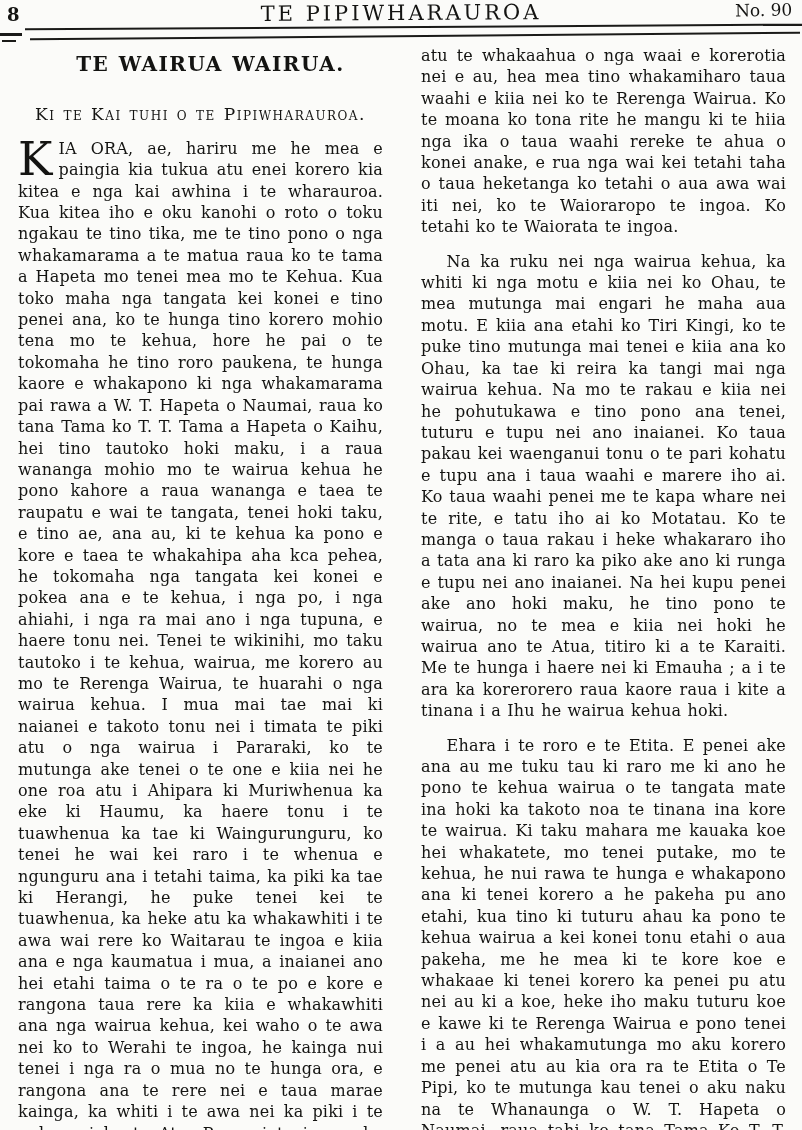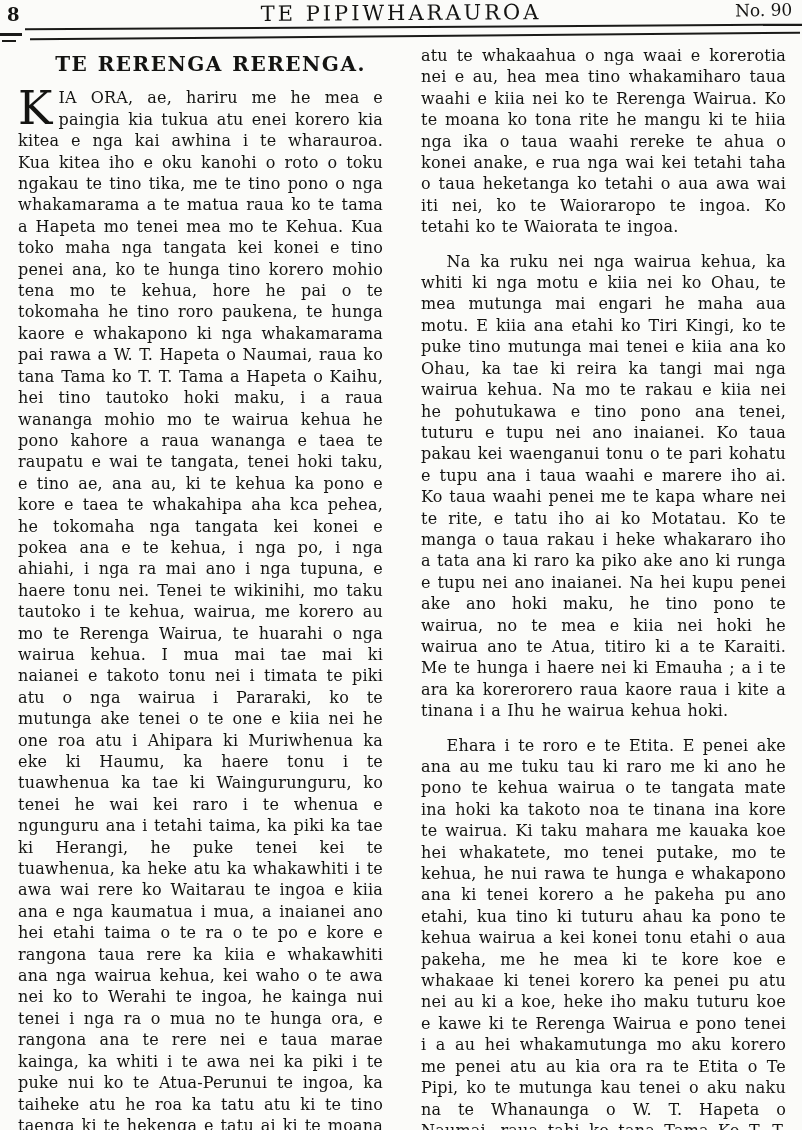--- a/index.html
+++ b/index.html
@@ -122,21 +122,22 @@
   <span class="issue-num">No. 90</span>
   <div class="rule-a"></div>
   <div class="rule-b"></div>
   <div class="rule-dash1"></div>
   <div class="rule-dash2"></div>
 </div>
 
 <div class="columns">
 
   <div class="col">
-    <h1 class="article-title">TE RERENGA RERENGA.</h1>
+    <h1 class="article-title">TE WAIRUA WAIRUA.</h1>
+    <div class="article-subtitle">Ki te Kai tuhi o te Pipiwharauroa.</div>
     <p class="body-start"><span class="dropcap">K</span><span>IA ORA, ae, hariru me he mea e paingia kia tukua atu enei korero kia kitea e nga kai awhina i te wharauroa. Kua kitea iho e oku kanohi o roto o toku ngakau te tino tika, me te tino pono o nga whakamarama a te matua raua ko te tama a Hapeta mo tenei mea mo te Kehua. Kua toko maha nga tangata kei konei e tino penei ana, ko te hunga tino korero mohio tena mo te kehua, hore he pai o te tokomaha he tino roro paukena, te hunga kaore e whakapono ki nga whakamarama pai rawa a W. T. Hapeta o Naumai, raua ko tana Tama ko T. T. Tama a Hapeta o Kaihu, hei tino tautoko hoki maku, i a raua wananga mohio mo te wairua kehua he pono kahore a raua wananga e taea te raupatu e wai te tangata, tenei hoki taku, e tino ae, ana au, ki te kehua ka pono e kore e taea te whakahipa aha kca pehea, he tokomaha nga tangata kei konei e pokea ana e te kehua, i nga po, i nga ahiahi, i nga ra mai ano i nga tupuna, e haere tonu nei. Tenei te wikinihi, mo taku tautoko i te kehua, wairua, me korero au mo te Rerenga Wairua, te huarahi o nga wairua kehua. I mua mai tae mai ki naianei e takoto tonu nei i timata te piki atu o nga wairua i Pararaki, ko te mutunga ake tenei o te one e kiia nei he one roa atu i Ahipara ki Muriwhenua ka eke ki Haumu, ka haere tonu i te tuawhenua ka tae ki Waingurunguru, ko tenei he wai kei raro i te whenua e ngunguru ana i tetahi taima, ka piki ka tae ki Herangi, he puke tenei kei te tuawhenua, ka heke atu ka whakawhiti i te awa wai rere ko Waitarau te ingoa e kiia ana e nga kaumatua i mua, a inaianei ano hei etahi taima o te ra o te po e kore e rangona taua rere ka kiia e whakawhiti ana nga wairua kehua, kei waho o te awa nei ko to Werahi te ingoa, he kainga nui tenei i nga ra o mua no te hunga ora, e rangona ana te rere nei e taua marae kainga, ka whiti i te awa nei ka piki i te puke nui ko te Atua-Perunui te ingoa, ka taiheke atu he roa ka tatu atu ki te tino taenga ki te hekenga e tatu ai ki te moana hoi ano te waahi e kore rawa te tangata e puta ki tetahi whai tua, kei te tino tupoutanga atu ki te Rerenga Wairua, ko taua waahi, tona ingoa ko Motatau.  Maku ano e tuku</span></p>
   </div>
 
   <div class="col">
     <p class="first">atu te whakaahua o nga waai e korerotia nei e au, hea mea tino whakamiharo taua waahi e kiia nei ko te Rerenga Wairua.  Ko te moana ko tona rite he mangu ki te hiia nga ika o taua waahi rereke te ahua o konei anake, e rua nga wai kei tetahi taha o taua heketanga ko tetahi o aua awa wai iti nei, ko te Waioraropo te ingoa.  Ko tetahi ko te Waiorata te ingoa.</p>
     <p class="indent">Na ka ruku nei nga wairua kehua, ka whiti ki nga motu e kiia nei ko Ohau, te mea mutunga mai engari he maha aua motu.  E kiia ana etahi ko Tiri Kingi, ko te puke tino mutunga mai tenei e kiia ana ko Ohau, ka tae ki reira ka tangi mai nga wairua kehua.  Na mo te rakau e kiia nei he pohutukawa e tino pono ana tenei, tuturu e tupu nei ano inaianei. Ko taua pakau kei waenganui tonu o te pari kohatu e tupu ana i taua waahi e marere iho ai.  Ko taua waahi penei me te kapa whare nei te rite, e tatu iho ai ko Motatau.  Ko te manga o taua rakau i heke whakararo iho a tata ana ki raro ka piko ake ano ki runga e tupu nei ano inaianei.  Na hei kupu penei ake ano hoki maku, he tino pono te wairua, no te mea e kiia nei hoki he wairua ano te Atua, titiro ki a te Karaiti.  Me te hunga i haere nei ki Emauha ;  a i te ara ka korerorero raua kaore raua i kite a tinana i a Ihu he wairua kehua hoki.</p>
     <p class="indent">Ehara i te roro e te Etita.  E penei ake ana au me tuku tau ki raro me ki ano he pono te kehua wairua o te tangata mate ina hoki ka takoto noa te tinana ina kore te wairua.  Ki taku mahara me kauaka koe hei whakatete, mo tenei putake, mo te kehua, he nui rawa te hunga e whakapono ana ki tenei korero a he pakeha pu ano etahi, kua tino ki tuturu ahau ka pono te kehua wairua a kei konei tonu etahi o aua pakeha, me he mea ki te kore koe e whakaae ki tenei korero ka penei pu atu nei au ki a koe, heke iho maku tuturu koe e kawe ki te Rerenga Wairua e pono tenei i a au hei whakamutunga mo aku korero me penei atu au kia ora ra te Etita o Te Pipi, ko te mutunga kau tenei o aku naku na te Whanaunga o W. T.  Hapeta o Naumai, raua tahi ko tana Tama Ko T. T.  Hapeta o Kaihu.Otira me penei ake, Hariru ki nga Etita karaitiana o roto i te whakapono ki a Ihu Karaitiana, Amine.</p>
 
   </div>
 

